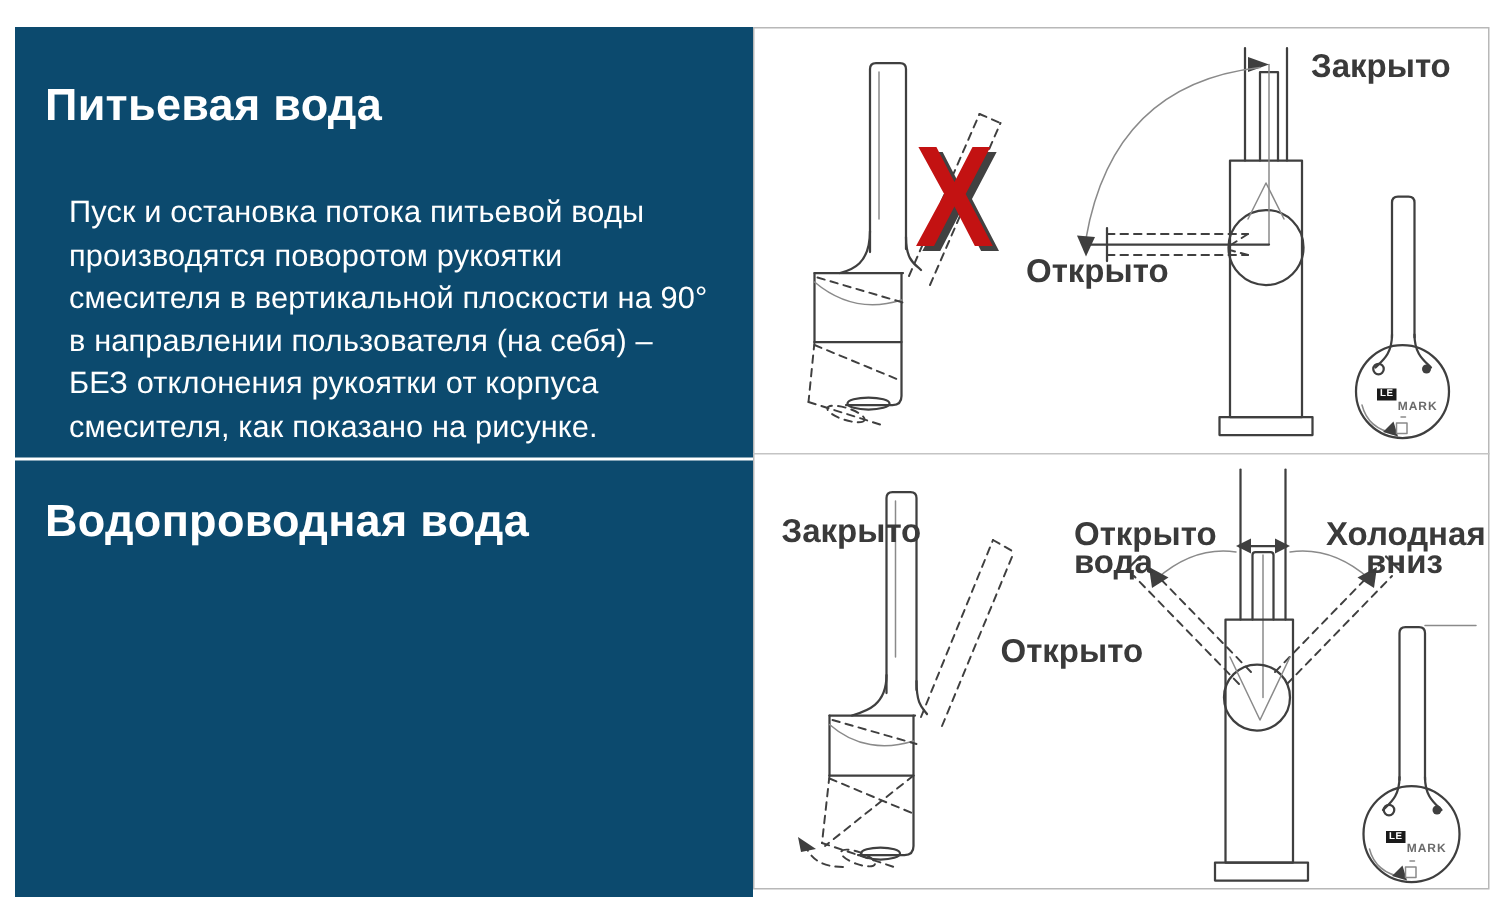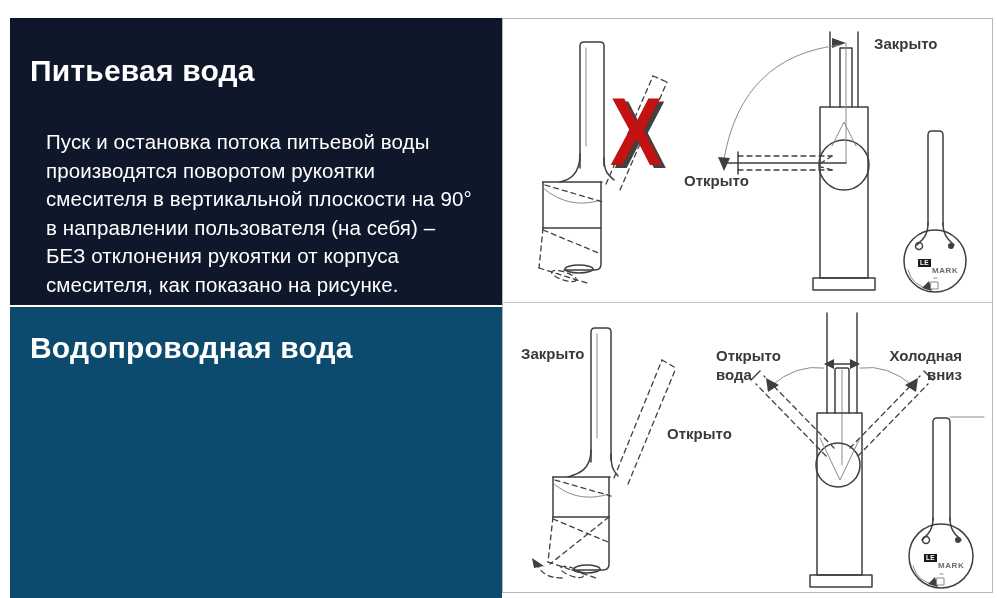--- a/index.html
+++ b/index.html
@@ -2,21 +2,21 @@
 <html><head>
 <meta charset="utf-8">
 <style>
   html,body{margin:0;padding:0;background:#ffffff;}
   .page{
     position:relative;width:997px;height:598px;background:#ffffff;overflow:hidden;
     font-family:"Liberation Sans",sans-serif;
   }
   
   .panel{position:absolute;left:10px;width:492px;color:#ffffff;}
-  .panel-top{top:18px;height:287px;background:#0f172a;}
+  .panel-top{top:18px;height:287px;background:#0c4a6e;}
   .panel-bottom{top:307px;height:368px;background:#0c4a6e;}
   .panel h1{
     position:absolute;left:20px;margin:0;font-size:30px;font-weight:bold;
     letter-spacing:.2px;white-space:nowrap;
   }
   .panel-top h1{top:36px;}
   .panel-bottom h1{top:24px;}
   .panel p{
     position:absolute;left:20px;margin:16px;width:465px;
     font-size:20.5px;line-height:28.6px;white-space:pre-line;letter-spacing:.1px;
@@ -34,21 +34,21 @@
   .art{position:absolute;left:502px;top:18px;width:490px;height:574px;}
   .art *{vector-effect:non-scaling-stroke;}
   .art path,.art rect,.art circle,.art ellipse,.art line{
     fill:none;stroke:#3f3f3f;stroke-width:1.5;stroke-linecap:round;stroke-linejoin:round;
   }
   .art .dash{stroke-dasharray:5 4;stroke-width:1.3;}
   .art .thin{stroke-width:1;stroke:#8a8a8a;}
   .art .fill{fill:#3f3f3f;stroke:none;}
   
   .dlabel{
-    position:absolute;font-size:15px;font-weight:bold;color:#3a3a3a;
+    position:absolute;font-size:22px;font-weight:bold;color:#3a3a3a;
     line-height:19px;white-space:nowrap;
   }
   .dlabel.wrap{white-space:normal;}
   .x-mark{
     position:absolute;left:610px;top:84px;font-size:96px;line-height:1;
     font-weight:700;color:#c31212;text-shadow:5px 3px 0 #414141;
     transform:scaleX(.82);transform-origin:left top;
   }
   
   .lemark{position:absolute;display:flex;align-items:center;gap:1px;}

